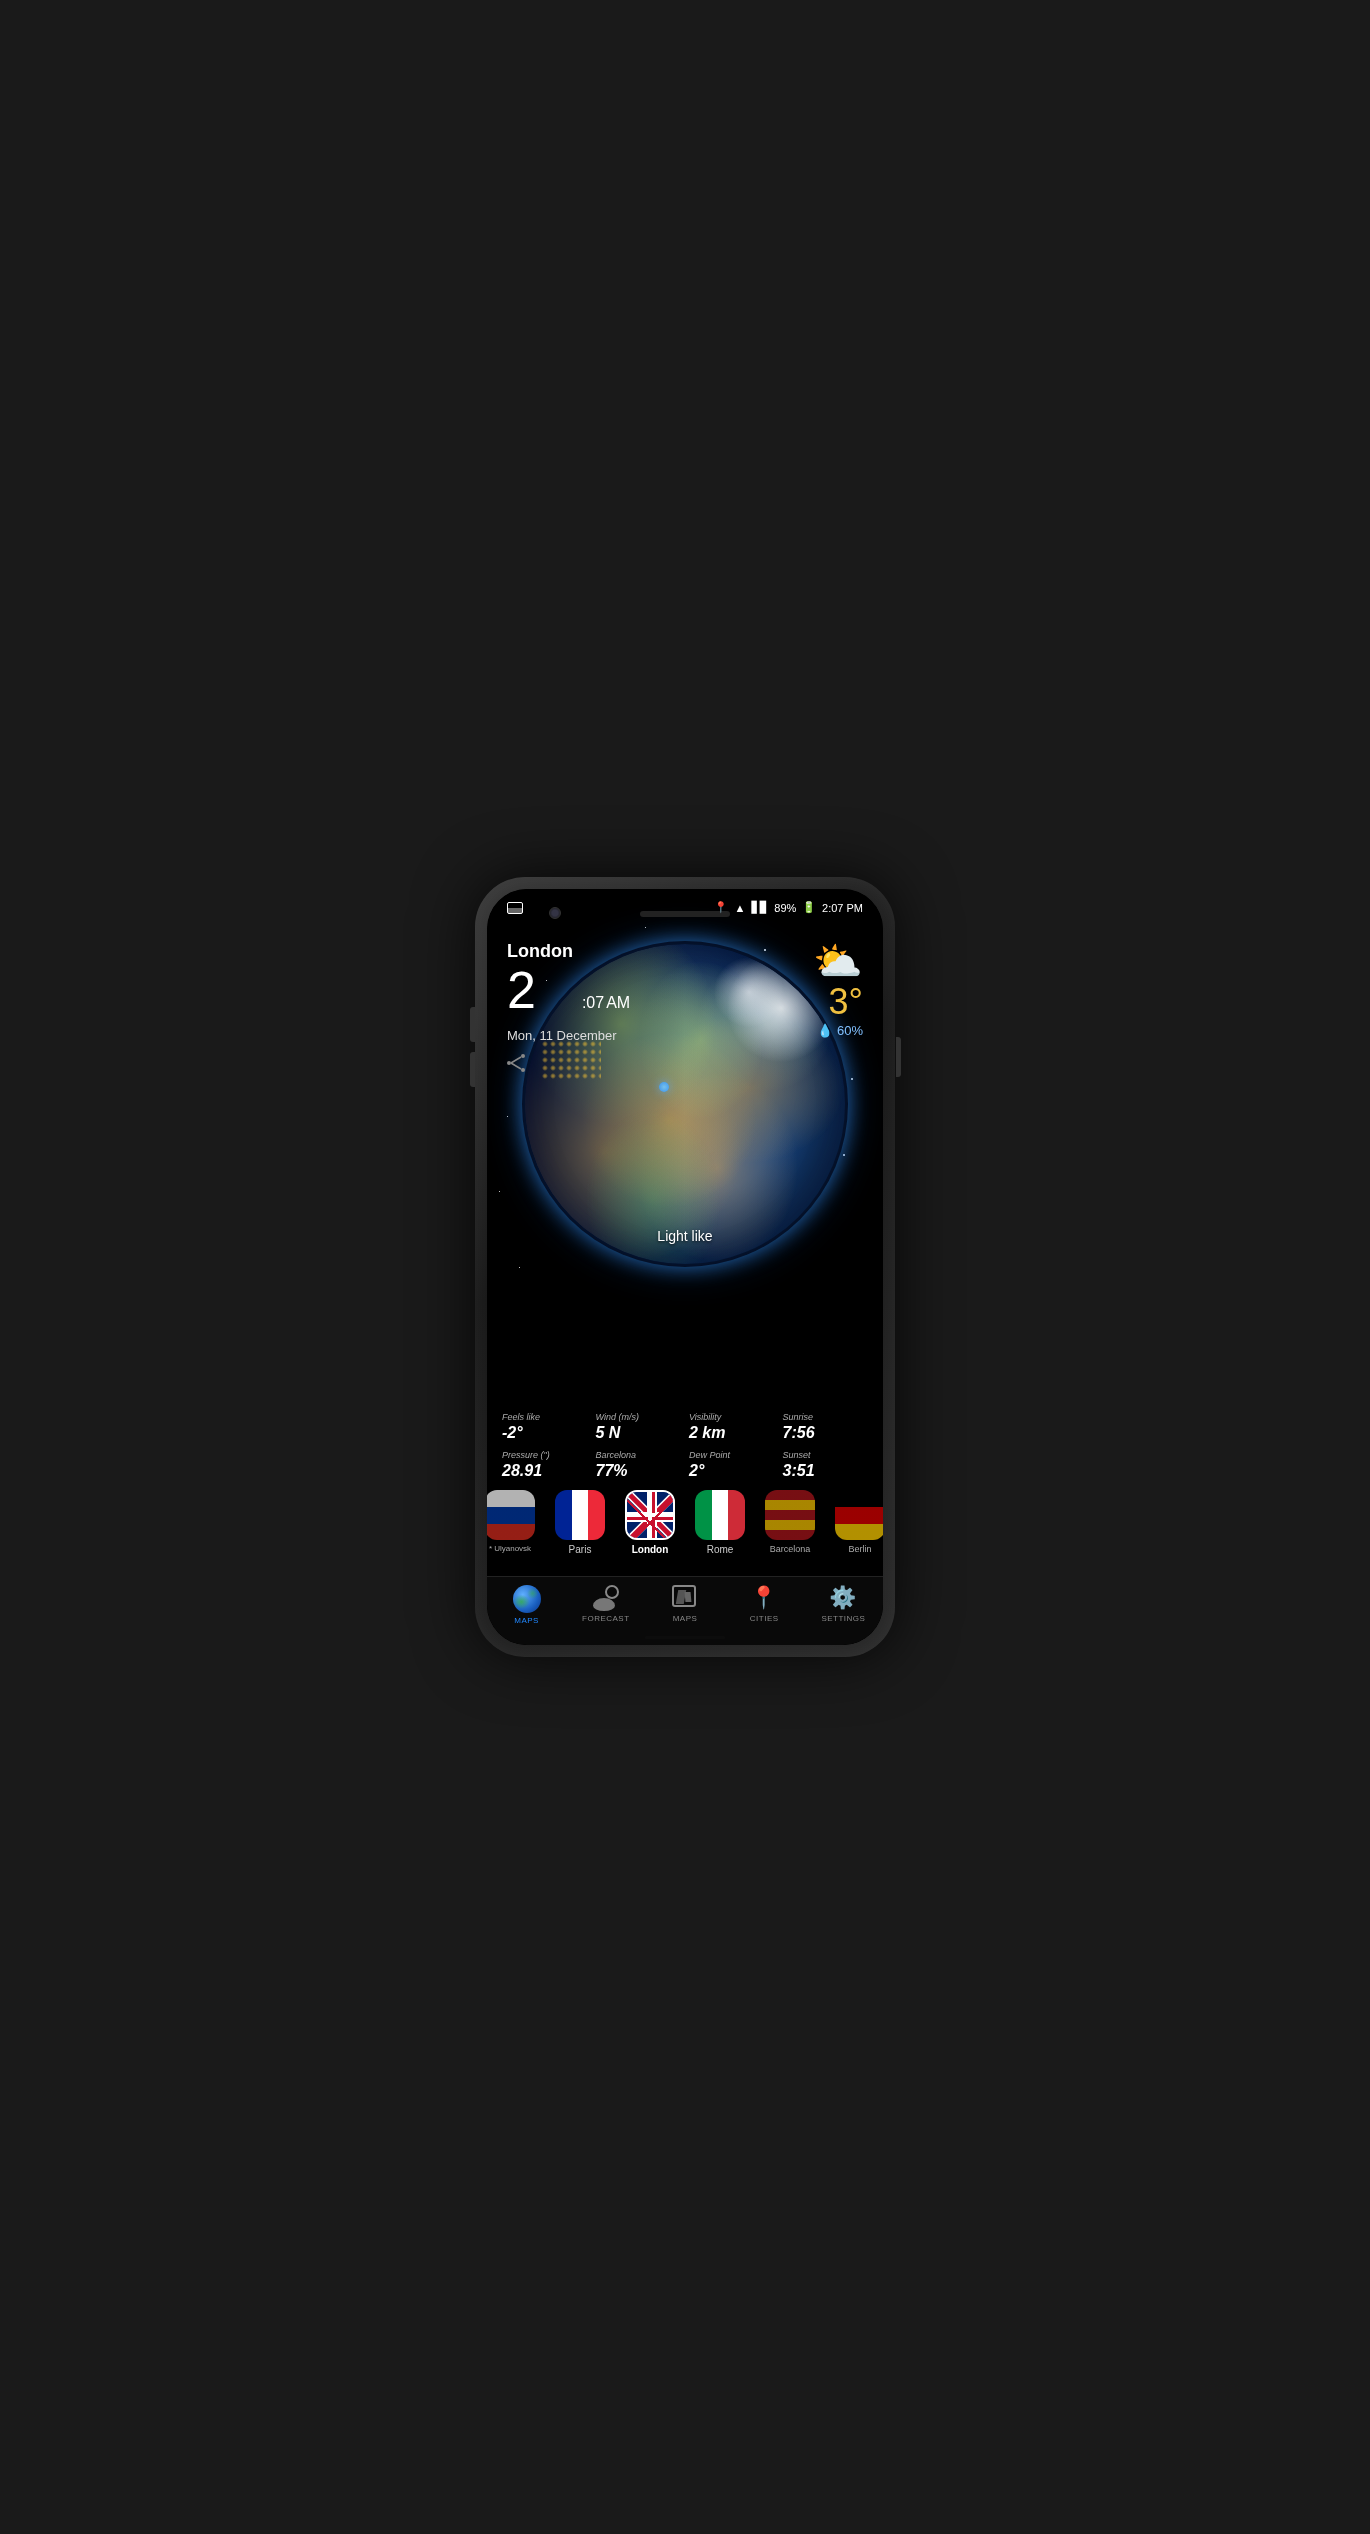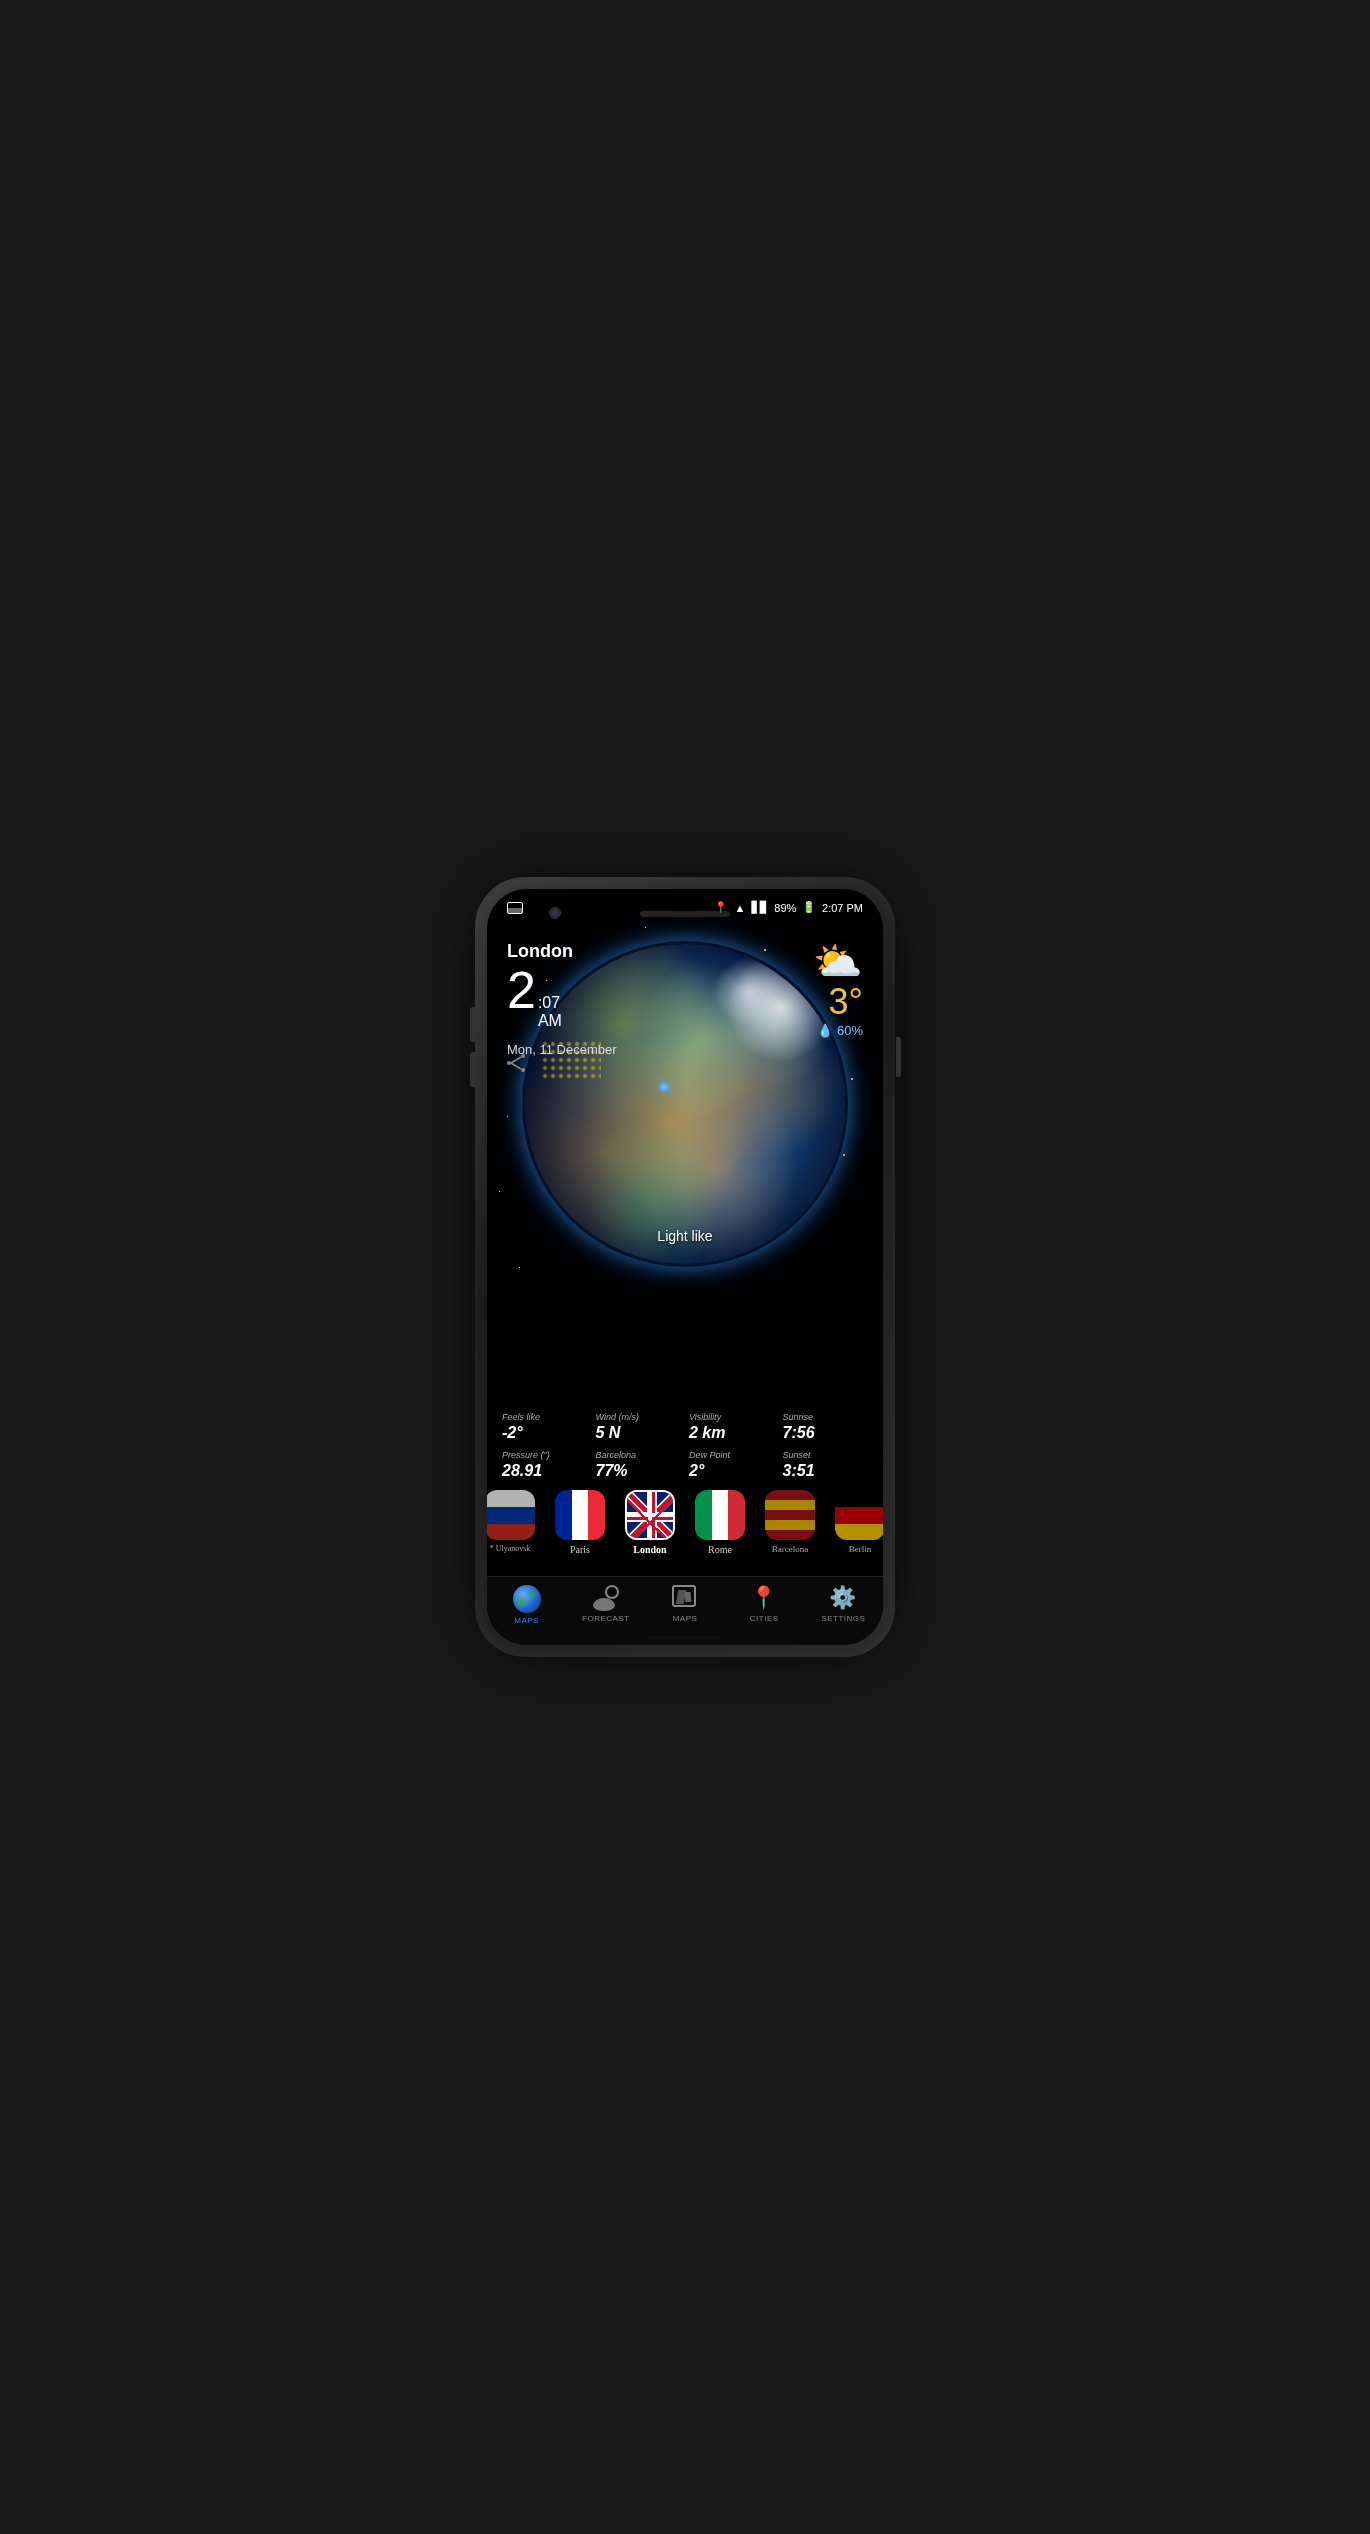--- a/index.html
+++ b/index.html
@@ -317,21 +317,20 @@
     .city-selector {
       position: absolute;
       bottom: 90px;
       left: 0;
       right: 0;
       z-index: 5;
       display: flex;
       justify-content: center;
       gap: 20px;
       padding: 0 10px;
-      font-family: Liberation Serif, serif;
     }
 
     .city-item {
       display: flex;
       flex-direction: column;
       align-items: center;
       gap: 4px;
       cursor: pointer;
     }
 
@@ -521,21 +520,21 @@
           <span>🔋</span>
           <span>2:07 PM</span>
         </div>
       </div>
 
       <div class="top-section">
         <div class="city-time">
           <div class="city-name">London</div>
           <div class="time-display">
             <span class="time-hour">2</span>
-            <div style="display:flex;flex-direction:column;justify-content:flex-start;padding-top:10px;">
+            <div style="display:flex;flex-direction:row;justify-content:flex-start;padding-top:10px;margin-left:44px;">
               <span class="time-minute-ampm">:07</span>
               <span class="time-minute-ampm">AM</span>
             </div>
           </div>
           <div class="date-display">Mon, 11 December</div>
         </div>
 
         <div class="weather-widget">
           <div style="font-size:40px;line-height:1">⛅</div>
           <div class="temp-display">3°</div>

